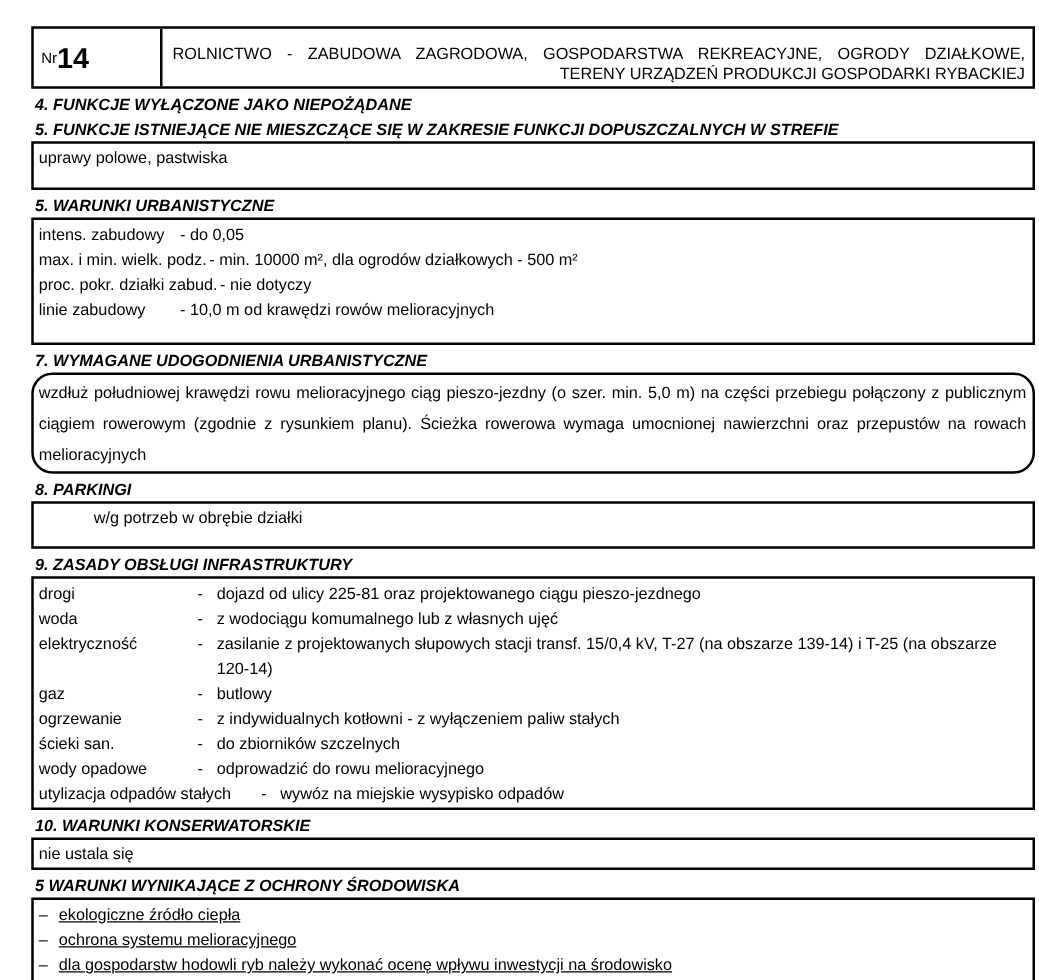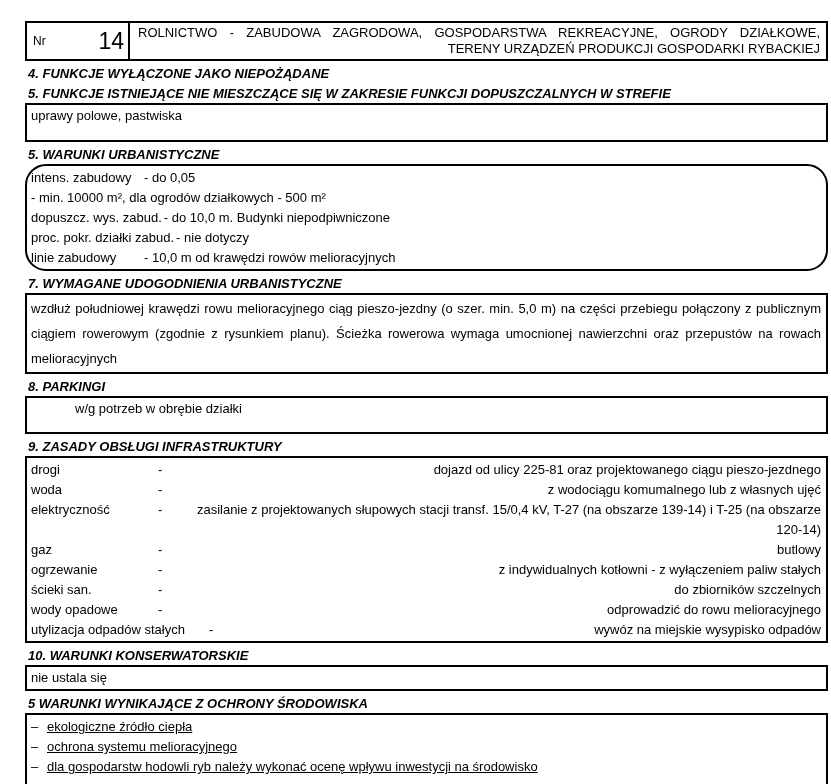--- a/index.html
+++ b/index.html
@@ -23,28 +23,28 @@
   .nr-cell {
     flex: 0 0 103px;
     border-right: 2px solid #000;
     display: flex;
     align-items: center;
     padding: 2px 4px 2px 6px;
   }
   .nr-label { font-size: 12px; align-self: center; }
   .nr-value {
     flex: 1;
-    text-align: right;
+    text-align: left;
     font-size: 23px;
-    font-weight: normal;
+    font-weight: bold;
     line-height: 1;
   }
   .title-cell {
     flex: 1;
-    padding: 2px 6px 2px 8px;
+    padding: 12px 6px 2px 8px;
     line-height: 16px;
   }
   .title-line1 { text-align: justify; text-align-last: justify; }
   .title-line2 { text-align: right; }
 
   
   .sec-heading {
     font-weight: bold;
     margin: 5px 0 2px 3px;
     line-height: 15px;
@@ -53,36 +53,36 @@
   }
 
   
   .box {
     border: 2px solid #000;
     padding: 1px 5px 1px 4px;
     line-height: 20px;
   }
   .box.h1line  { min-height: 20px; }
   .box.h2line  { min-height: 39px; }
-  .box.s6box   { min-height: 102px; padding-top: 2px; border-radius: 21px; }
-  .box.s7box   { min-height: 80px; line-height: 25px; text-align: justify; }
+  .box.s6box   { min-height: 102px; padding-top: 2px; }
+  .box.s7box   { min-height: 80px; line-height: 25px; text-align: justify; border-radius: 17px; }
   .box.s8box   { min-height: 38px; padding-left: 48px; }
   .box.s9box   { min-height: 183px; padding-top: 2px; }
   .box.s11box  { min-height: 83px; padding-top: 2px; }
 
   
   .row6 { display: flex; line-height: 20px; }
   .row6 .lbl { min-width: 113px; white-space: nowrap; padding-right: 2px; }
   .row6 .val { flex: 1; }
 
   
   .row9 { display: flex; line-height: 20px; }
   .row9 .lbl { min-width: 127px; white-space: nowrap; padding-right: 2px; }
   .row9 .dash { flex: 0 0 auto; margin-right: 11px; }
-  .row9 .val { flex: 1; text-align: right; }
+  .row9 .val { flex: 1; }
   .row9.wide-gap .dash { margin-left: 22px; }
 
   
   .row11 { display: flex; line-height: 20px; }
   .row11 .bullet { flex: 0 0 16px; }
   .row11 .val { flex: 1; text-decoration: underline; }
 </style>
 </head>
 <body>
 
@@ -106,25 +106,22 @@
     <span>uprawy polowe, pastwiska</span>
   </div>
 
   <div class="sec-heading">5. WARUNKI URBANISTYCZNE</div>
   <div class="box s6box">
     <div class="row6">
       <span class="lbl">intens. zabudowy</span>
       <span class="val">- do 0,05</span>
     </div>
     <div class="row6">
+      <span class="lbl">max. i min. wielk. podz.</span>
       <span class="val">- min. 10000 m², dla ogrodów działkowych - 500 m²</span>
-    </div>
-    <div class="row6">
-      <span class="lbl">dopuszcz. wys. zabud.</span>
-      <span class="val">- do 10,0 m. Budynki niepodpiwniczone</span>
     </div>
     <div class="row6">
       <span class="lbl">proc. pokr. działki zabud.</span>
       <span class="val">- nie dotyczy</span>
     </div>
     <div class="row6">
       <span class="lbl">linie zabudowy</span>
       <span class="val">- 10,0 m od krawędzi rowów melioracyjnych</span>
     </div>
   </div>

